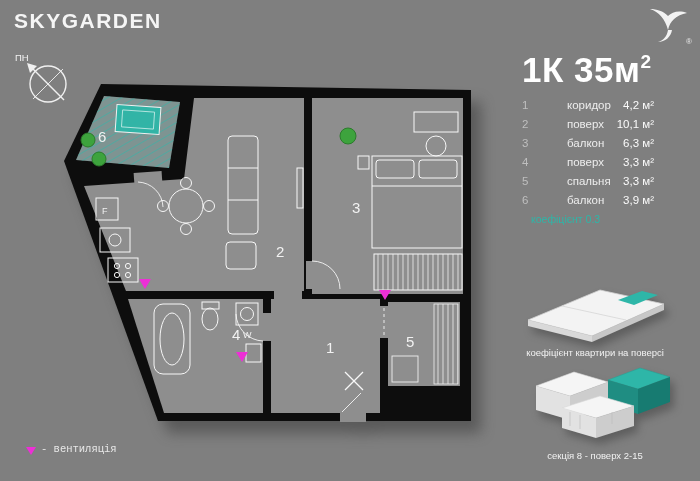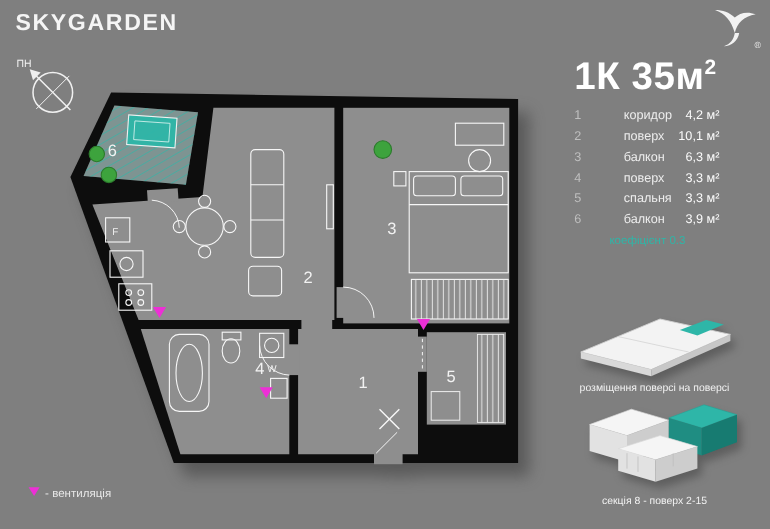--- a/index.html
+++ b/index.html
@@ -17,32 +17,32 @@
 
   .apt-title{position:absolute;left:522px;top:50px;color:#ffffff;font-size:35px;
              font-weight:bold;letter-spacing:0.5px;}
   .apt-title sup{font-size:19px;vertical-align:14px;}
 
   .legend{position:absolute;left:522px;top:99px;width:132px;}
   .legend-row{display:flex;align-items:baseline;height:19px;font-size:11.5px;}
   .legend-num{width:16px;color:#bfbfbf;flex:0 0 16px;}
   .legend-name{flex:1;color:#ededed;padding-left:29px;}
   .legend-area{color:#fbfbfb;text-align:right;white-space:nowrap;}
-  .legend-coef{margin-left:32px;margin-top:0px;font-size:10.5px;color:#2eb6a8;}
+  .legend-coef{margin-left:9px;margin-top:0px;font-size:10.5px;color:#2eb6a8;}
 
   .floor-diagram{position:absolute;left:518px;top:278px;width:156px;height:66px;}
   .floor-diagram svg,.section-diagram svg{filter:drop-shadow(4px 6px 4px rgba(45,45,45,0.4));}
   .floor-caption{position:absolute;left:500px;top:347px;width:190px;text-align:center;
                  font-size:9.5px;color:#f2f2f2;}
   .section-diagram{position:absolute;left:514px;top:362px;width:164px;height:82px;}
   .section-caption{position:absolute;left:500px;top:450px;width:190px;text-align:center;
                    font-size:9.5px;color:#f2f2f2;}
 
   .vent-note{position:absolute;left:26px;top:443px;font-size:10.5px;color:#e8e8e8;
-             display:flex;align-items:flex-start;gap:5px;}
+             display:flex;align-items:flex-end;gap:5px;font-family:Liberation Mono, monospace;}
   .vent-tri{width:0;height:0;border-left:5px solid transparent;
             border-right:5px solid transparent;border-top:8px solid #ed2fd6;display:inline-block;}
 
   text{font-family:"Liberation Sans","DejaVu Sans",sans-serif;}
 </style>
 </head>
 <body>
 
 <div id="page">
 
@@ -227,21 +227,21 @@
 
   <div class="floor-diagram">
     <svg width="156" height="66" viewBox="0 0 156 66">
       <polygon points="10,42 82,12 146,26 74,58" fill="#f3f3f3" stroke="#cfcfcf" stroke-width="0.8"></polygon>
       <polygon points="10,42 74,58 74,64 10,48" fill="#d9d9d9"></polygon>
       <polygon points="74,58 146,26 146,32 74,64" fill="#c7c7c7"></polygon>
       <line x1="44" y1="28" x2="108" y2="42" stroke="#d6d6d6" stroke-width="0.8"></line>
       <polygon points="100,22 124,13 140,17 116,27" fill="#2eb6a8"></polygon>
     </svg>
   </div>
-  <div class="floor-caption">розміщення поверсі на поверсі</div>
+  <div class="floor-caption">коефіцієнт квартири на поверсі</div>
 
   <div class="section-diagram">
     <svg width="164" height="82" viewBox="0 0 164 82">
 
       <polygon points="22,24 60,10 94,20 56,34" fill="#f5f5f5" stroke="#d8d8d8" stroke-width="0.6"></polygon>
       <polygon points="22,24 56,34 56,58 22,48" fill="#e2e2e2"></polygon>
       <polygon points="56,34 94,20 94,44 56,58" fill="#cdcdcd"></polygon>
 
       <polygon points="94,18 126,6 156,15 124,27" fill="#2eb6a8" stroke="#27a296" stroke-width="0.6"></polygon>
       <polygon points="94,18 124,27 124,52 94,42" fill="#1f8d82"></polygon>

